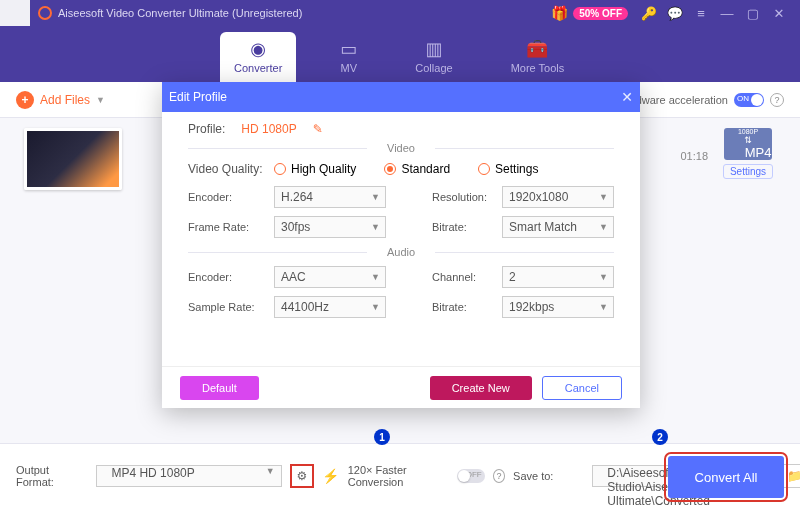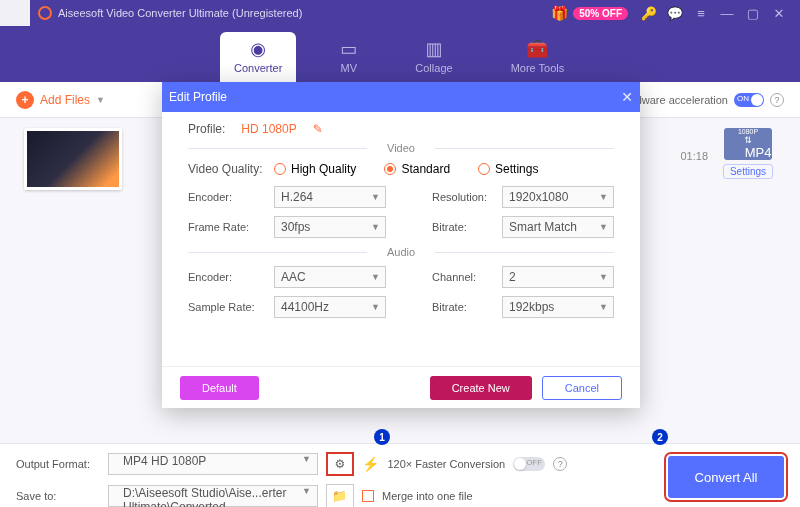--- a/index.html
+++ b/index.html
@@ -37,21 +37,21 @@
 .main { position: absolute; top: 118px; left: 0; right: 0; bottom: 64px; background: #f7f7fb; }
 .thumb { position: absolute; top: 10px; left: 24px; width: 98px; height: 62px; background: linear-gradient(135deg,#1a1a2e 0%,#2d2d44 50%,#ff9944 90%); border: 3px solid #fff; border-radius: 2px; box-shadow: 0 1px 3px rgba(0,0,0,.2); }
 .rightcol { position: absolute; right: 24px; top: 10px; width: 56px; display: flex; flex-direction: column; align-items: center; }
 .formatbadge { width: 48px; height: 32px; background: #6b7db8; border-radius: 3px; display: flex; flex-direction: column; align-items: center; justify-content: center; color: #fff; cursor: pointer; }
 .formatbadge .res { font-size: 7px; }
 .formatbadge .ext { font-size: 13px; font-weight: normal; margin-left: 20px; }
 .settingslink { color: #5570ff; font-size: 10px; margin-top: 4px; border: 1px solid #c3ccff; padding: 1px 6px; border-radius: 3px; cursor: pointer; }
 .dur { position: absolute; right: 92px; top: 32px; color: #888; font-size: 11px; }
 
 
-.bottombar { position: absolute; bottom: 0; left: 0; right: 0; height: 64px; background: #fff; border-top: 1px solid #e5e5ef; padding: 8px 16px; display: flex; flex-direction: column; gap: 8px; }
+.bottombar { position: absolute; bottom: 0; left: 0; right: 0; height: 64px; background: #fff; border-top: 1px solid #e5e5ef; padding: 8px 16px; display: flex; flex-direction: row; gap: 8px; }
 .brow { display: flex; align-items: center; gap: 8px; }
 .blabel { width: 84px; color: #555; font-size: 11px; }
 .bselect { width: 210px; height: 22px; border: 1px solid #ccc; background: #fafafa; display: flex; align-items: flex-start; padding: 0 14px; color: #555; cursor: pointer; position: relative; font-size: 11px; }
 .bselect .arr { position: absolute; right: 6px; color: #888; font-size: 9px; }
 .iconbtn { width: 28px; height: 24px; border: 2px solid #d9362c; display: flex; align-items: center; justify-content: center; color: #666; cursor: pointer; }
 .bolt { color: #ff6b35; font-size: 14px; }
 .faster { color: #555; font-size: 11px; }
 .toggle-off { width: 32px; height: 14px; background: #e0e0e8; border-radius: 7px; position: relative; cursor: pointer; }
 .toggle-off::before { content: "OFF"; position: absolute; right: 3px; top: 1px; color: #999; font-size: 8px; }
 .toggle-off .knob { position: absolute; left: 1px; top: 1px; width: 12px; height: 12px; background: #fff; border-radius: 50%; box-shadow: 0 1px 2px rgba(0,0,0,.2); }

